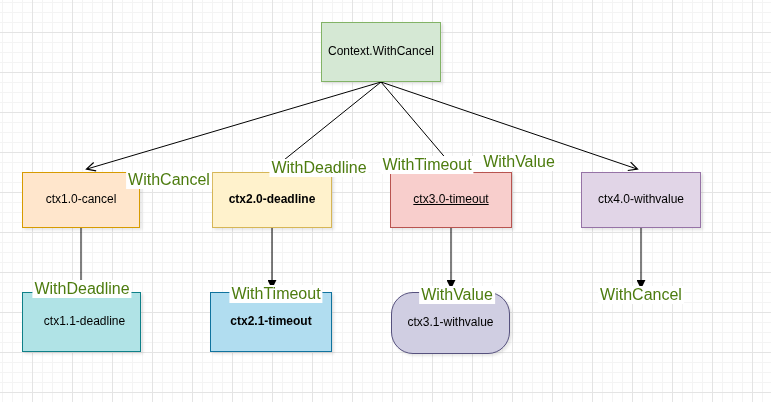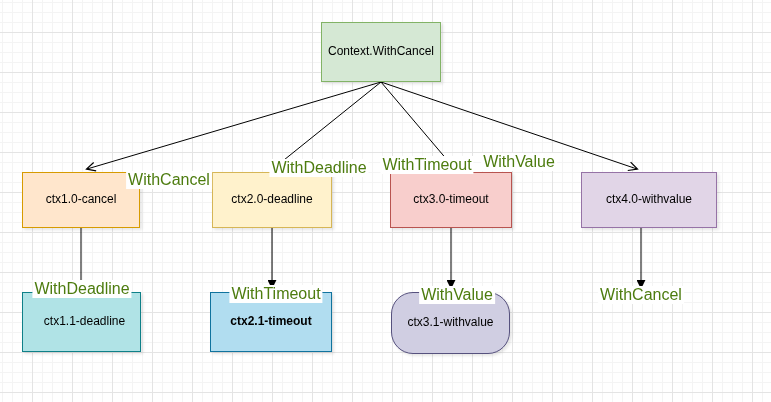--- a/index.html
+++ b/index.html
@@ -60,27 +60,27 @@
 
   <div class="node" style="left: 321px; top: 22px; width: 120px; height: 60px; background-color: rgb(213, 232, 212); border-color: rgb(130, 179, 102);">
     <div>
       <div>Context.WithCancel</div>
     </div>
   </div>
 
   <div class="node" style="left: 22px; top: 172px; width: 118px; height: 56px; background-color: rgb(255, 230, 204); border-color: rgb(215, 155, 0);">
     <span>ctx1.0-cancel</span>
   </div>
-  <div class="node" style="left: 212px; top: 172px; width: 120px; height: 56px; background-color: rgb(255, 242, 204); border-color: rgb(214, 182, 86);">
+  <div class="node" style="left: 212px; top: 172px; width: 120px; height: 56px; background-color: rgb(255, 242, 204); border-color: rgb(214, 182, 86); font-weight: bold;">
     <span>ctx2.0-deadline</span>
   </div>
-  <div class="node" style="left: 390px; top: 172px; width: 122px; height: 56px; background-color: rgb(248, 206, 204); border-color: rgb(184, 84, 80);">
+  <div class="node" style="left: 390px; top: 172px; width: 122px; height: 56px; background-color: rgb(248, 206, 204); border-color: rgb(184, 84, 80); text-decoration: underline;">
     <span>ctx3.0-timeout</span>
   </div>
-  <div class="node" style="left: 581px; top: 172px; width: 136px; height: 56px; background-color: rgb(225, 213, 231); border-color: rgb(150, 115, 166);">
+  <div class="node" style="left: 581px; top: 172px; width: 120px; height: 56px; background-color: rgb(225, 213, 231); border-color: rgb(150, 115, 166);">
     <span>ctx4.0-withvalue</span>
   </div>
 
   <div class="node" style="left: 22px; top: 292px; width: 119px; height: 60px; background-color: rgb(176, 227, 230); border-color: rgb(14, 128, 136); padding-left: 6px;">
     <span>ctx1.1-deadline</span>
   </div>
   <div class="node" style="left: 210px; top: 292px; width: 122px; height: 60px; background-color: rgb(177, 221, 240); border-color: rgb(16, 115, 158); font-weight: bold;">
     <span>ctx2.1-timeout</span>
   </div>
   <div class="node" style="left: 391px; top: 292px; width: 119px; height: 62px; background-color: rgb(208, 206, 226); border-color: rgb(86, 81, 126); border-radius: 22px;">

